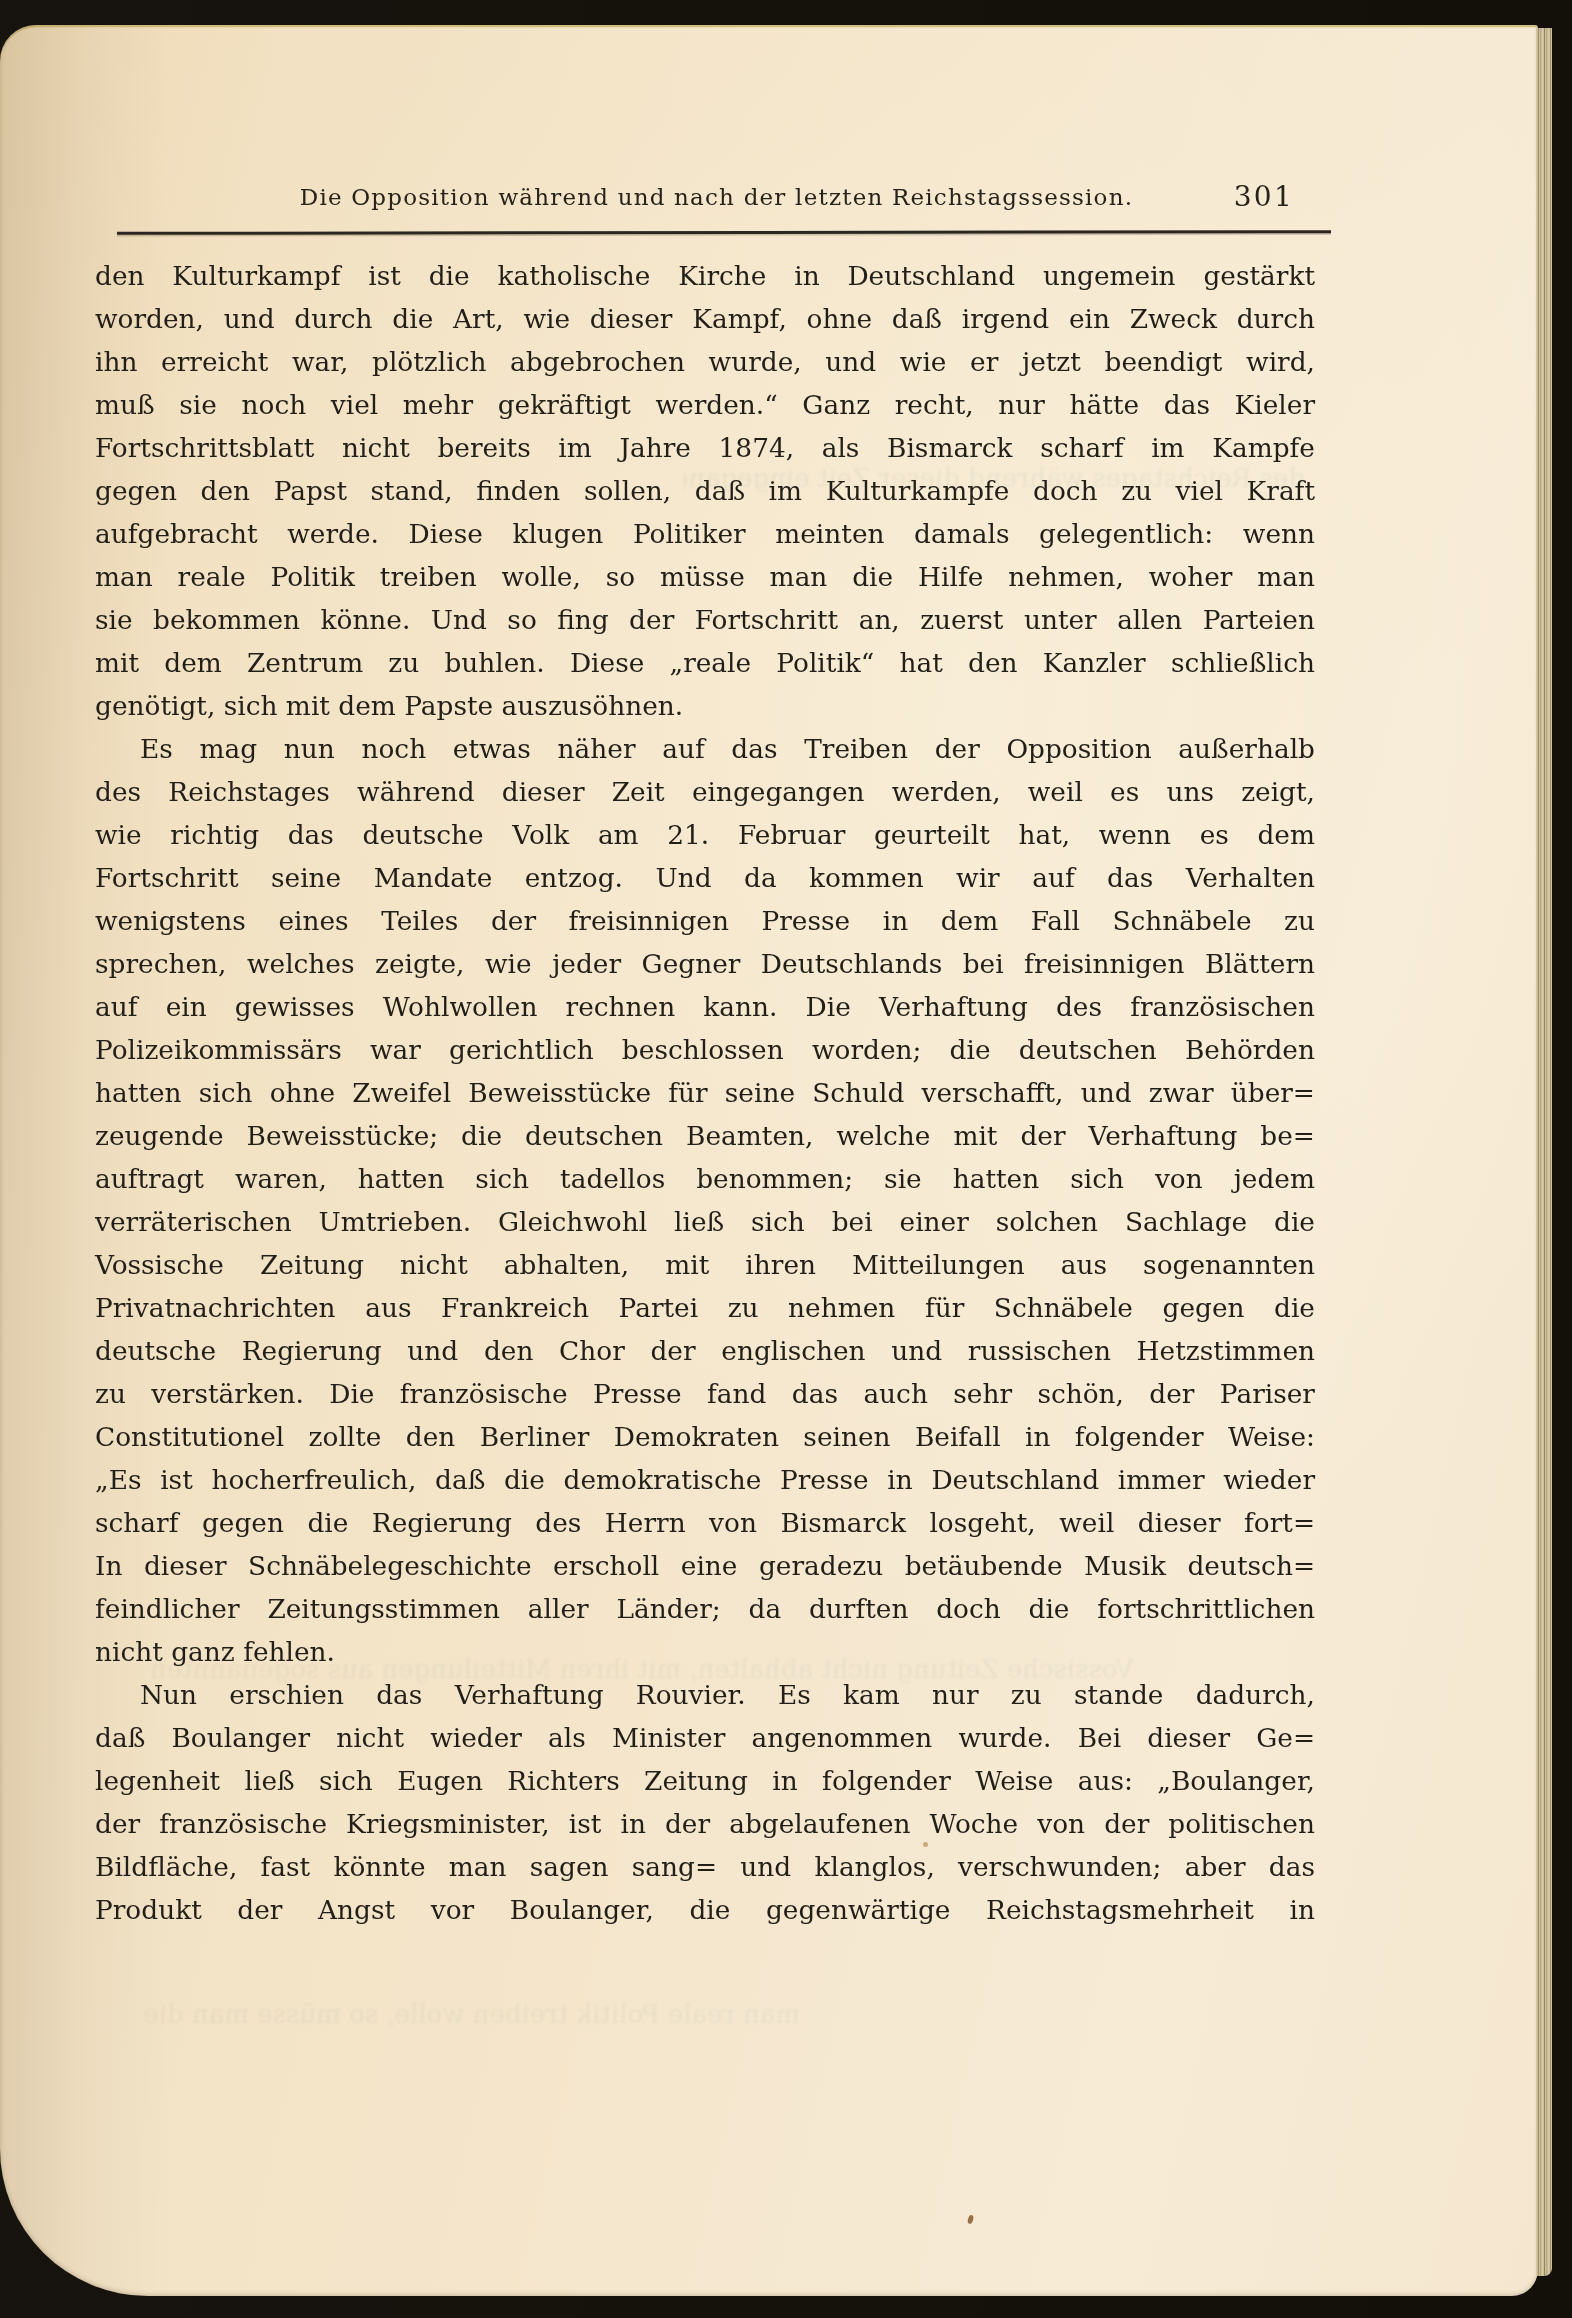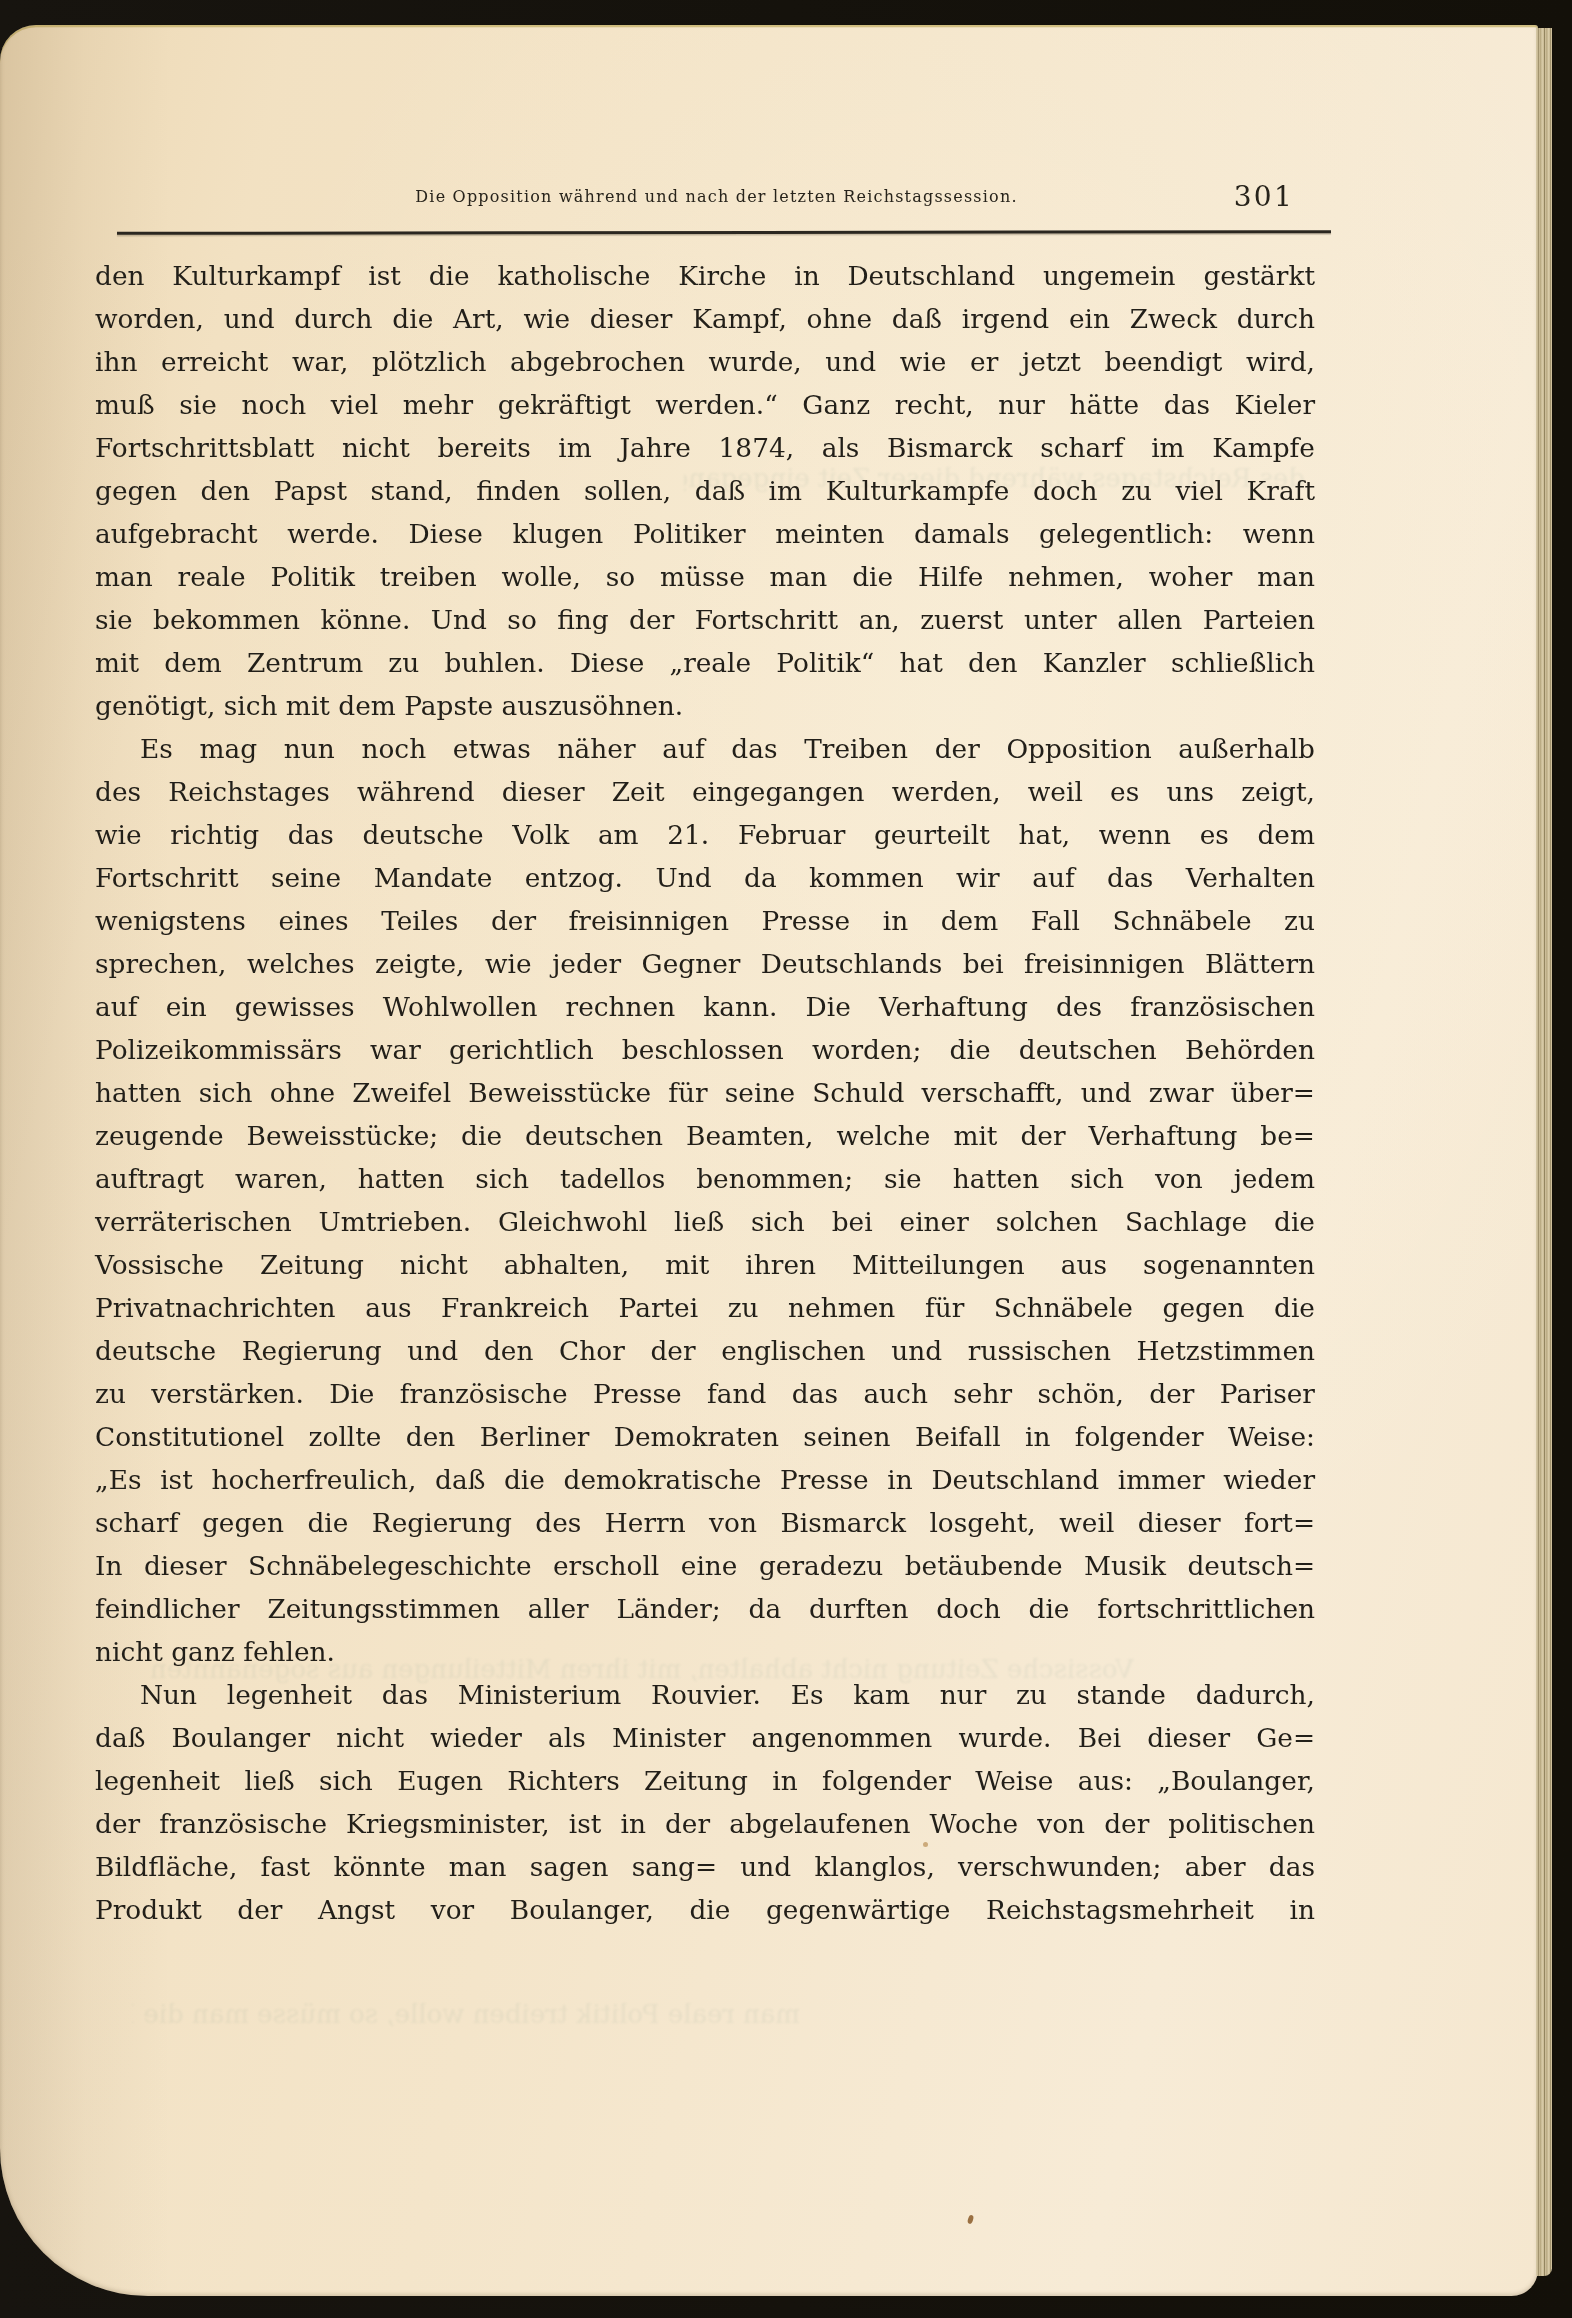--- a/index.html
+++ b/index.html
@@ -39,21 +39,21 @@
   }
   
   .running-head{
     position:absolute;
     left:118px; top:179px; width:1197px; height:36px;
     color:#27231b;
   }
   .head-title{
     display:block;
     text-align:center;
-    font-size:16px; line-height:36px;
+    font-size:23px; line-height:36px;
     letter-spacing:1.2px;
     white-space:nowrap;
   }
   .head-page{
     position:absolute; right:21px; top:0;
     font-size:28px; line-height:36px; letter-spacing:2.3px;
   }
   .head-rule{
     position:absolute;
     left:117px; top:231px;
@@ -140,21 +140,21 @@
     <div class="line">Vossische Zeitung nicht abhalten, mit ihren Mitteilungen aus sogenannten</div>
     <div class="line">Privatnachrichten aus Frankreich Partei zu nehmen für Schnäbele gegen die</div>
     <div class="line">deutsche Regierung und den Chor der englischen und russischen Hetzstimmen</div>
     <div class="line">zu verstärken.  Die französische Presse fand das auch sehr schön, der Pariser</div>
     <div class="line">Constitutionel zollte den Berliner Demokraten seinen Beifall in folgender Weise:</div>
     <div class="line">„Es ist hocherfreulich, daß die demokratische Presse in Deutschland immer wieder</div>
     <div class="line">scharf gegen die Regierung des Herrn von Bismarck losgeht, weil dieser fort=</div>
     <div class="line">In dieser Schnäbelegeschichte erscholl eine geradezu betäubende Musik deutsch=</div>
     <div class="line">feindlicher Zeitungsstimmen aller Länder; da durften doch die fortschrittlichen</div>
     <div class="line pend">nicht ganz fehlen.</div>
-    <div class="line ind">Nun legenheit das Ministerium Rouvier.  Es kam nur zu stande dadurch,</div>
+    <div class="line ind">Nun erschien das Verhaftung Rouvier.  Es kam nur zu stande dadurch,</div>
     <div class="line">daß Boulanger nicht wieder als Minister angenommen wurde.  Bei dieser Ge=</div>
     <div class="line">legenheit ließ sich Eugen Richters Zeitung in folgender Weise aus: „Boulanger,</div>
     <div class="line">der französische Kriegsminister, ist in der abgelaufenen Woche von der politischen</div>
     <div class="line">Bildfläche, fast könnte man sagen sang= und klanglos, verschwunden; aber das</div>
     <div class="line">Produkt der Angst vor Boulanger, die gegenwärtige Reichstagsmehrheit in</div>
   </div>
 
   <div class="speck s1"></div>
   <div class="speck s2"></div>
 </div>

